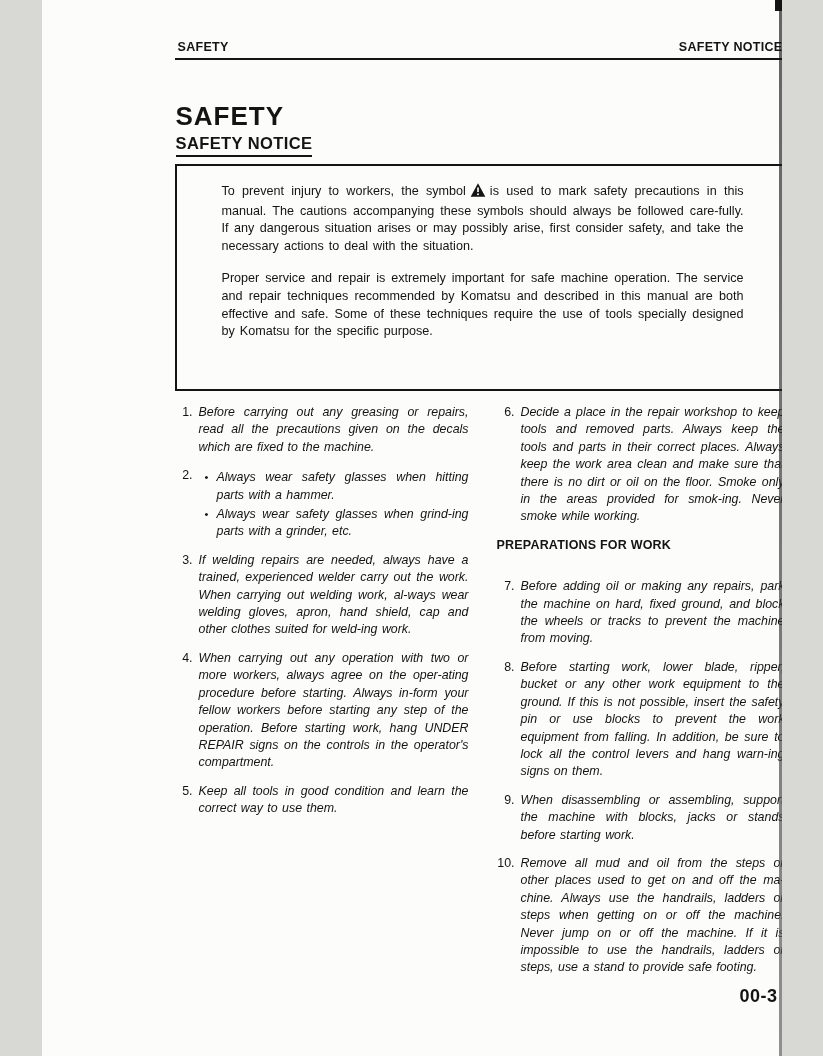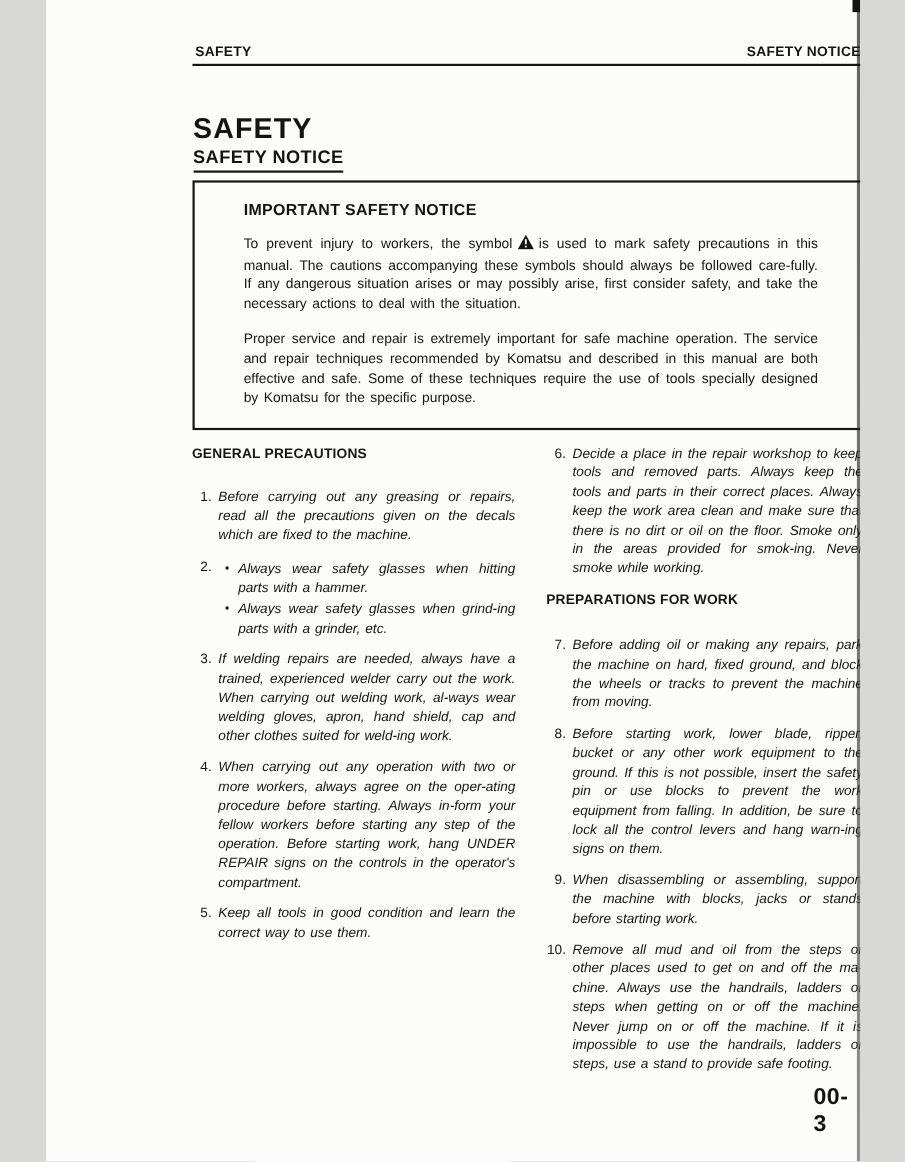--- a/index.html
+++ b/index.html
@@ -74,21 +74,21 @@
   
   .watermark {
     position:absolute; top:394px; left:343px;
     font-size:26px; font-weight:600; letter-spacing:.5px;
     color:rgba(118,118,118,0.85);
     z-index:5; white-space:nowrap;
   }
   
   .page-number {
     position:absolute; top:986px; left:698px;
-    font-size:21px; font-weight:600; letter-spacing:.5px;
+    font-size:18px; font-weight:600; letter-spacing:.5px;
   }
   
   .edge-right {
     position:absolute; right:0; top:0; width:3px; height:1056px;
     background:linear-gradient(#111, #333 60%, #555);
     opacity:.65;
   }
   .corner-mark { position:absolute; right:0; top:0; width:7px; height:11px; background:#141414; }
   .dash { position:absolute; height:3px; background:#3c3c3c; }
   .dash-1 { top:95px;  left:744px; width:9px; }
@@ -103,31 +103,29 @@
   <div class="running-header">
     <span>SAFETY</span>
     <span>SAFETY NOTICE</span>
   </div>
   <div class="header-rule"></div>
 
   <div class="page-title">SAFETY</div>
   <div class="page-subtitle">SAFETY NOTICE</div>
 
   <div class="notice-box">
-    <h3>IMPORTANT SAFETY NOTICE</h3>
     <p><span>To prevent injury to workers, the symbol</span><span class="warn-icon"><svg width="16" height="14" viewBox="0 0 24 22">
             <path d="M12 0.5 L23.5 21.5 H0.5 Z" fill="#141414"></path>
             <rect x="10.7" y="7" width="2.6" height="7.2" fill="#ffffff"></rect>
             <circle cx="12" cy="17.6" r="1.5" fill="#ffffff"></circle>
           </svg></span><span>is used to mark safety precautions in this manual. The cautions accompanying these symbols should always be followed care-fully. If any dangerous situation arises or may possibly arise, first consider safety, and take the necessary actions to deal with the situation.</span></p>
     <p>Proper service and repair is extremely important for safe machine operation. The service and repair techniques recommended by Komatsu and described in this manual are both effective and safe. Some of these techniques require the use of tools specially designed by Komatsu for the specific purpose.</p>
   </div>
 
   <div class="col col-left">
-    <h4>GENERAL PRECAUTIONS</h4>
 
     <div class="list-item">
       <span class="num">1.</span>
       <div class="li-body">
           <div class="text">Before carrying out any greasing or repairs, read all the precautions given on the decals which are fixed to the machine.</div>
         </div>
     </div>
 
     <div class="list-item">
       <span class="num">2.</span>

